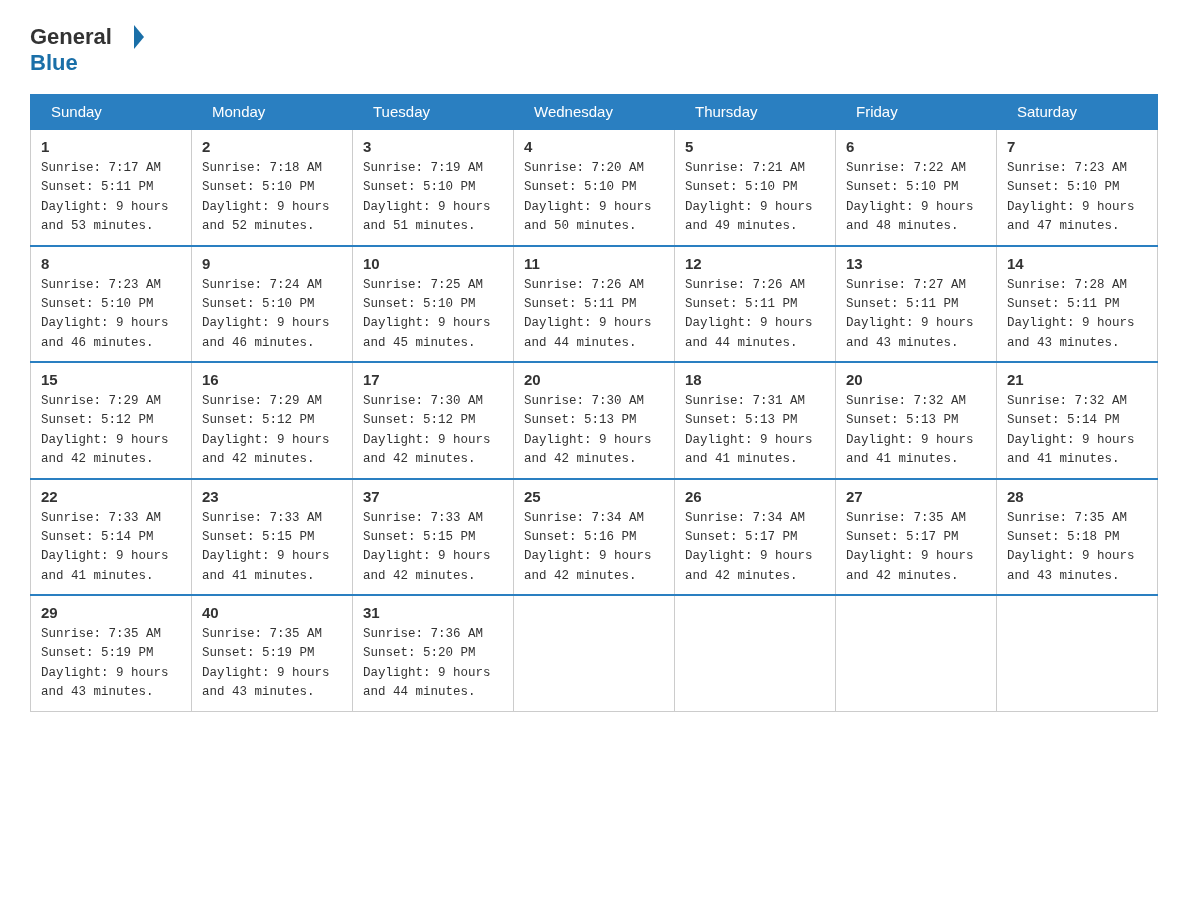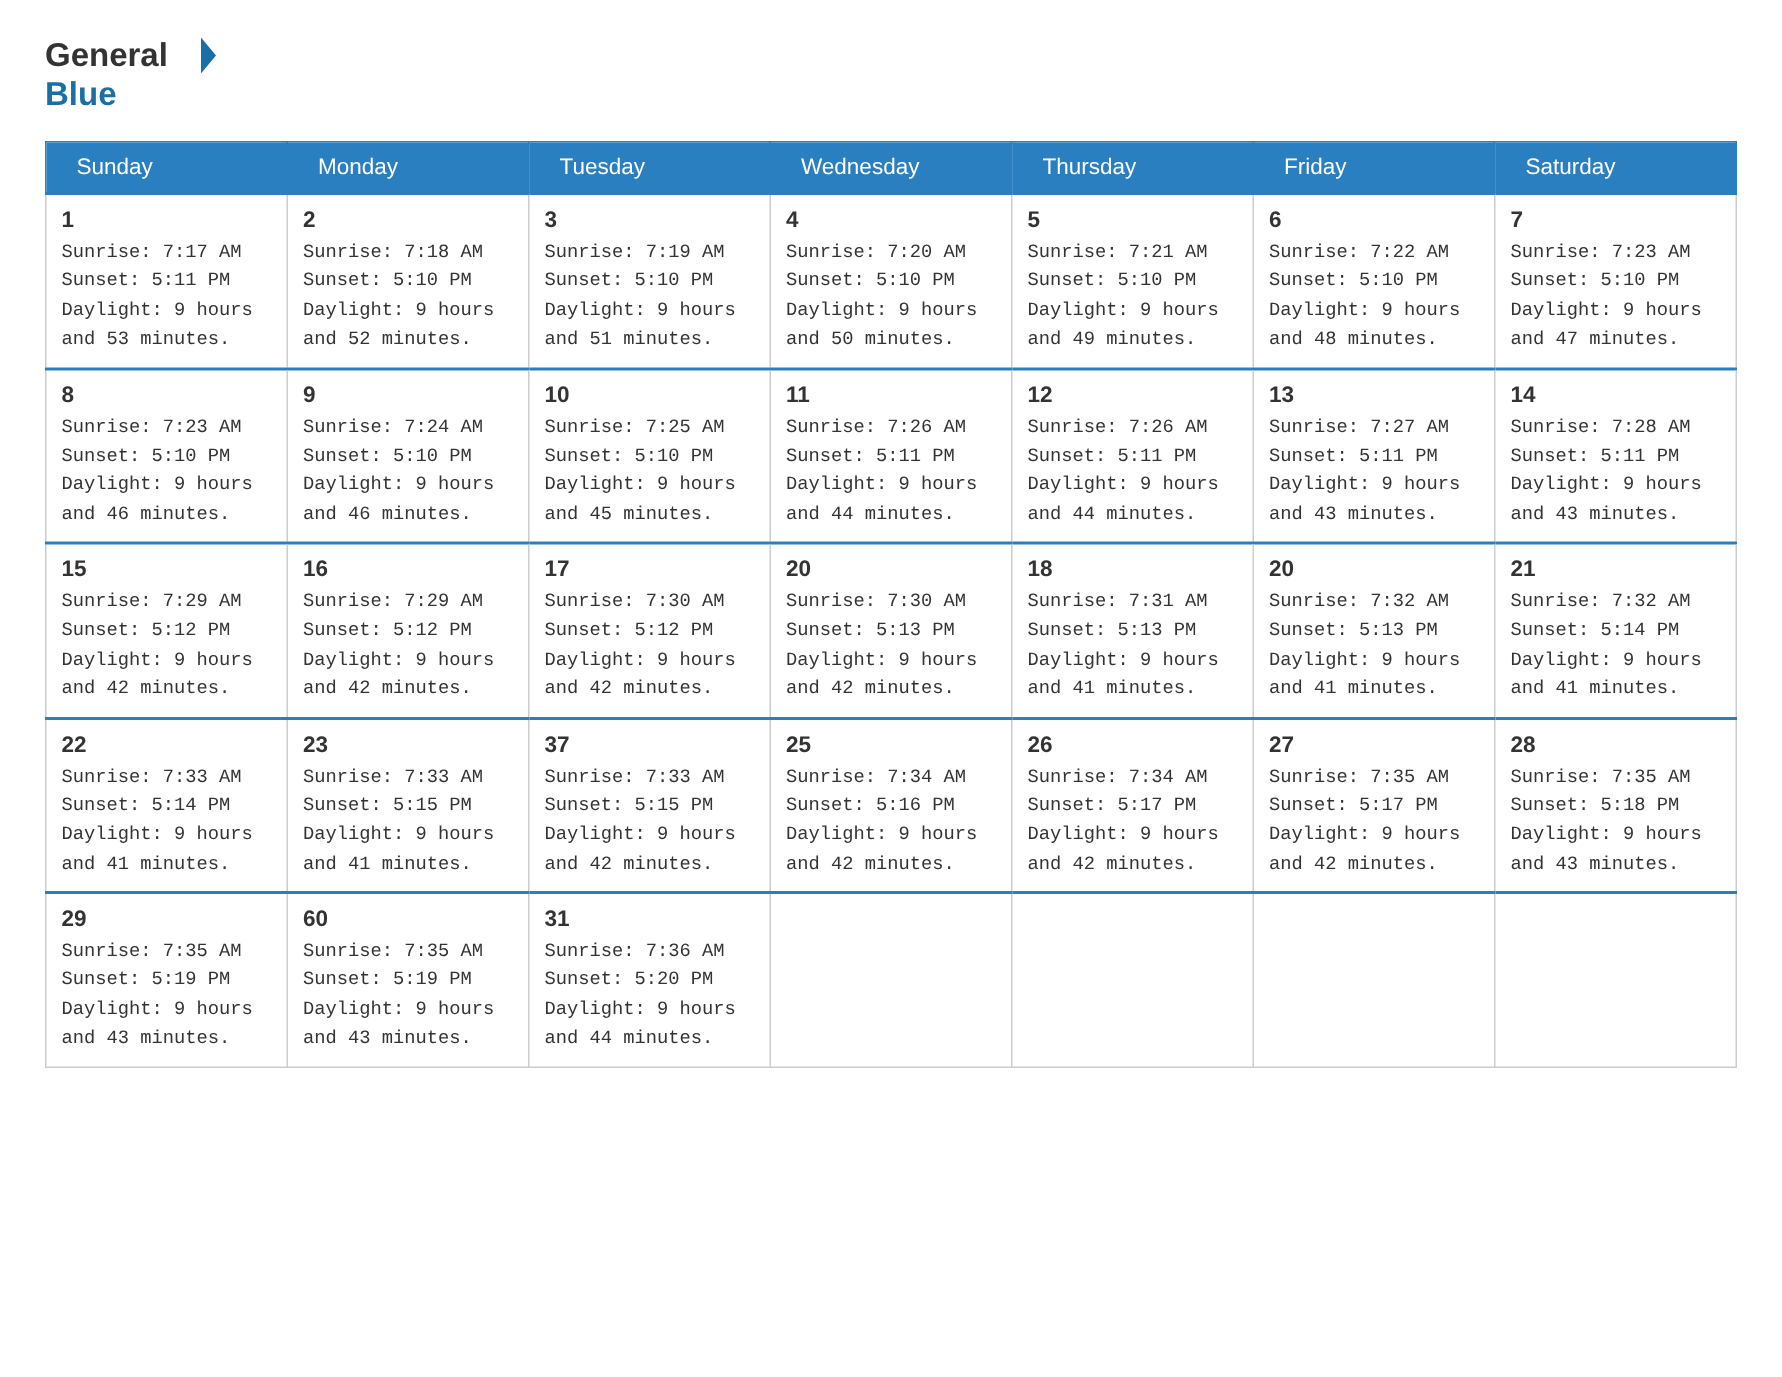--- a/index.html
+++ b/index.html
@@ -250,21 +250,21 @@
         <span class="day-number">28</span>
         <div class="day-info">Sunrise: 7:35 AM<br>Sunset: 5:18 PM<br>Daylight: 9 hours<br>and 43 minutes.</div>
       </td>
       </tr>
       <tr>
         <td>
         <span class="day-number">29</span>
         <div class="day-info">Sunrise: 7:35 AM<br>Sunset: 5:19 PM<br>Daylight: 9 hours<br>and 43 minutes.</div>
       </td>
         <td>
-        <span class="day-number">60</span>
+        <span class="day-number">40</span>
         <div class="day-info">Sunrise: 7:35 AM<br>Sunset: 5:19 PM<br>Daylight: 9 hours<br>and 43 minutes.</div>
       </td>
         <td>
         <span class="day-number">31</span>
         <div class="day-info">Sunrise: 7:36 AM<br>Sunset: 5:20 PM<br>Daylight: 9 hours<br>and 44 minutes.</div>
       </td>
         <td class="empty"></td>
         <td class="empty"></td>
         <td class="empty"></td>
         <td class="empty"></td>

